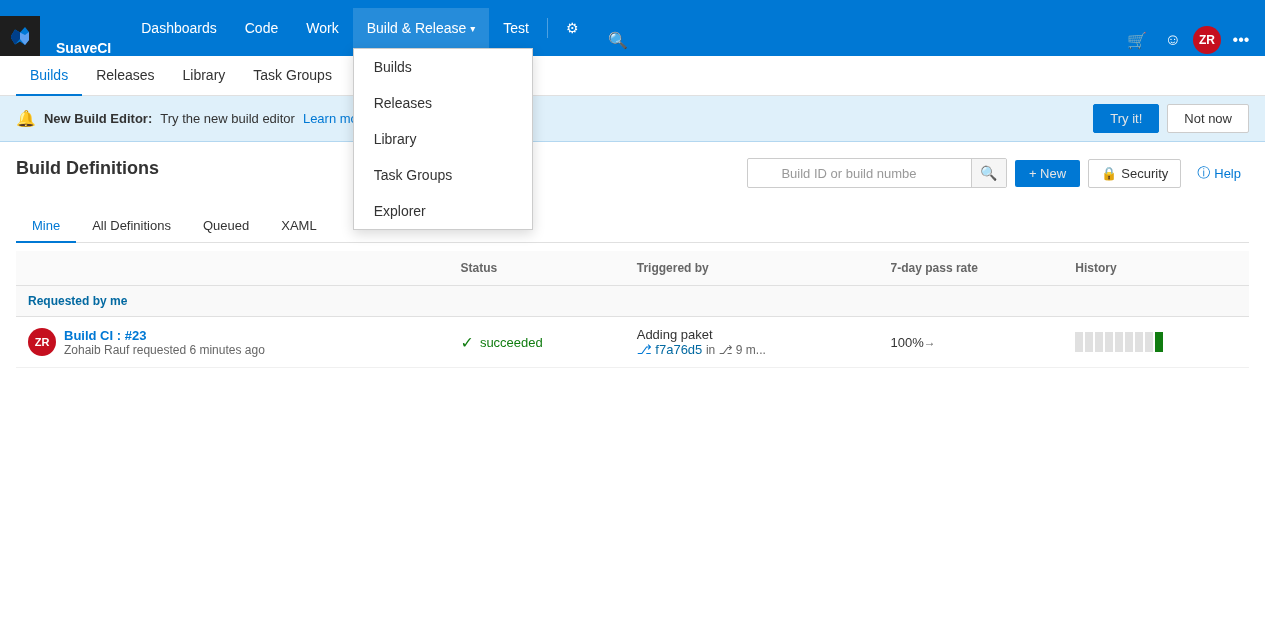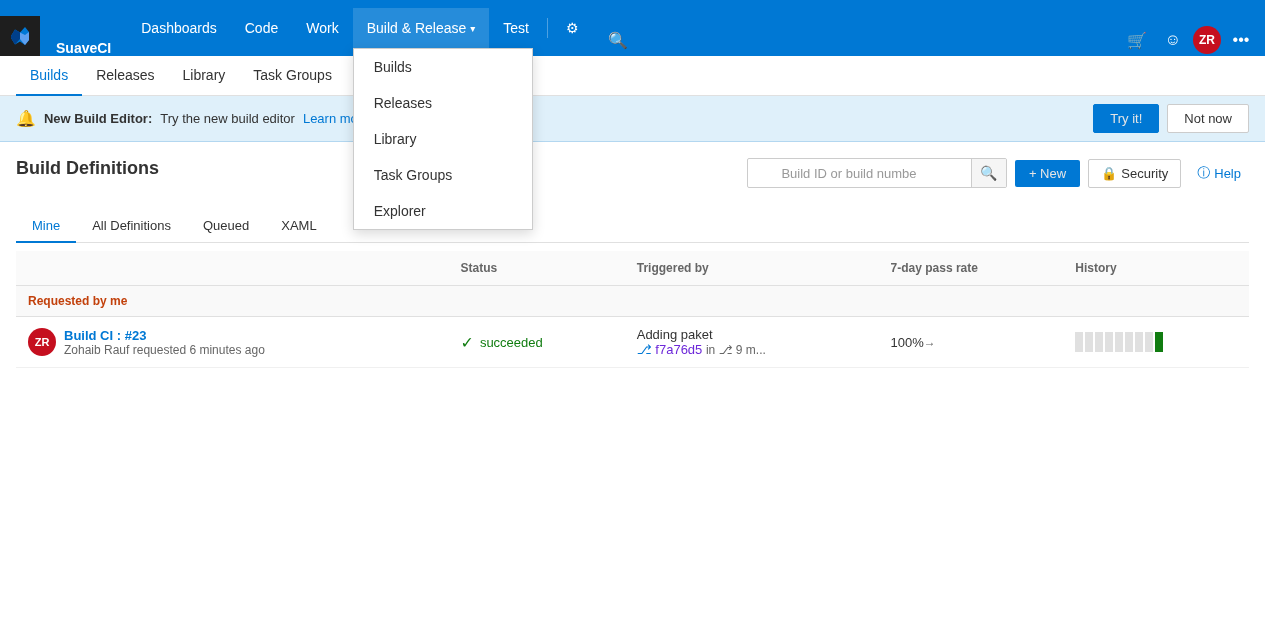--- a/index.html
+++ b/index.html
@@ -274,21 +274,21 @@
       background: #fafafa;
     }
     .builds-table td {
       padding: 10px 12px;
       border-bottom: 1px solid #f0f0f0;
       vertical-align: middle;
     }
     .section-header td {
       padding: 8px 12px;
       font-size: 12px;
-      color: #c2410c;
+      color: #0369a1;
       font-weight: 600;
       background: #f9f9f9;
       border-bottom: 1px solid #e0e0e0;
     }
     .build-name-link { color: #0078d4; font-weight: 600; cursor: pointer; text-decoration: none; }
     .build-meta { color: #666; font-size: 12px; }
     .avatar-small {
       width: 28px;
       height: 28px;
       background: #c50f1f;
@@ -304,21 +304,21 @@
     }
     .status-succeeded {
       display: flex;
       align-items: center;
       gap: 6px;
       color: #107c10;
       font-size: 13px;
     }
     .status-check { color: #107c10; font-size: 16px; }
     .trigger-info { font-size: 13px; color: #333; }
-    .trigger-commit { color: #6d28d9; cursor: pointer; }
+    .trigger-commit { color: #0369a1; cursor: pointer; }
     .trigger-repo { color: #666; font-size: 12px; }
     .pass-rate { display: flex; align-items: center; }
     .pass-rate-val { font-size: 13px; color: #333; }
     .pass-rate-arrow { color: #666; font-size: 12px; }
     .history-bar {
       display: flex;
       align-items: center;
       gap: 2px;
       height: 20px;
     }

